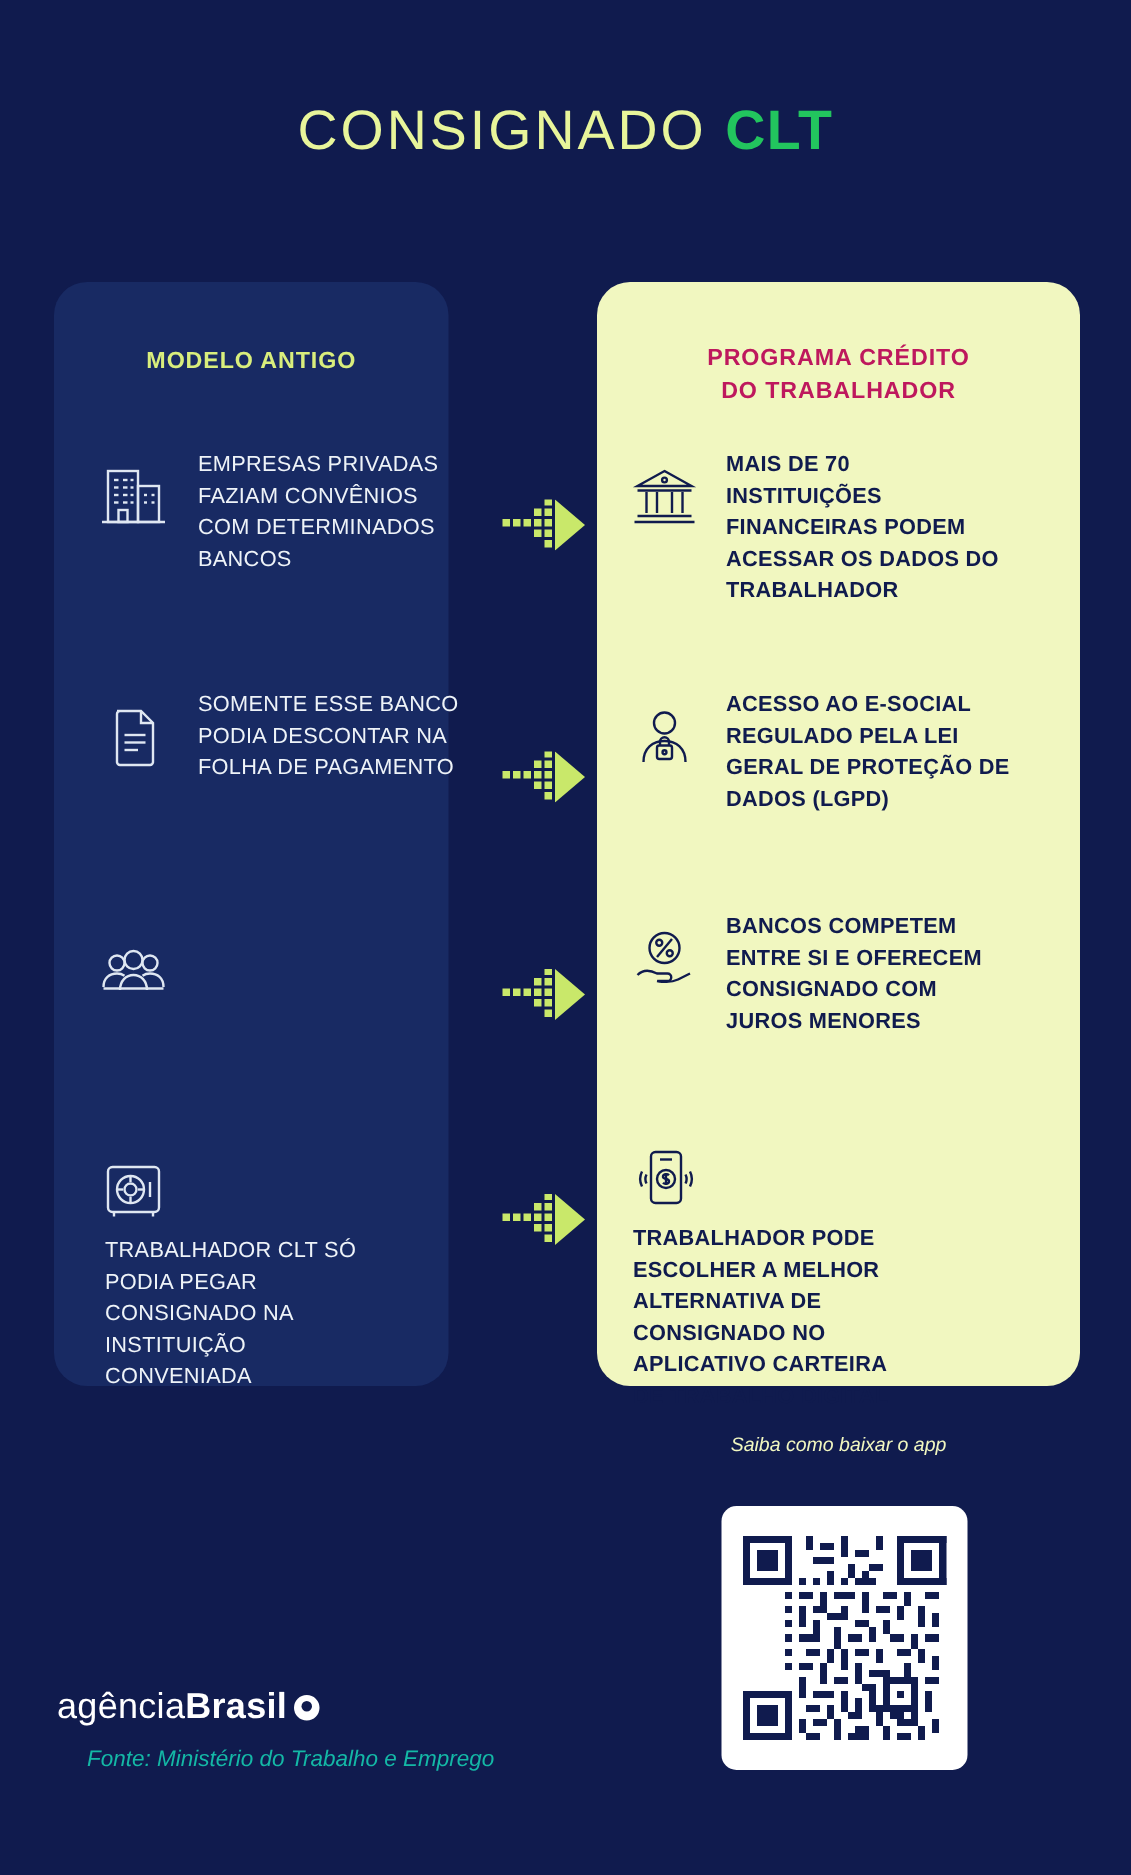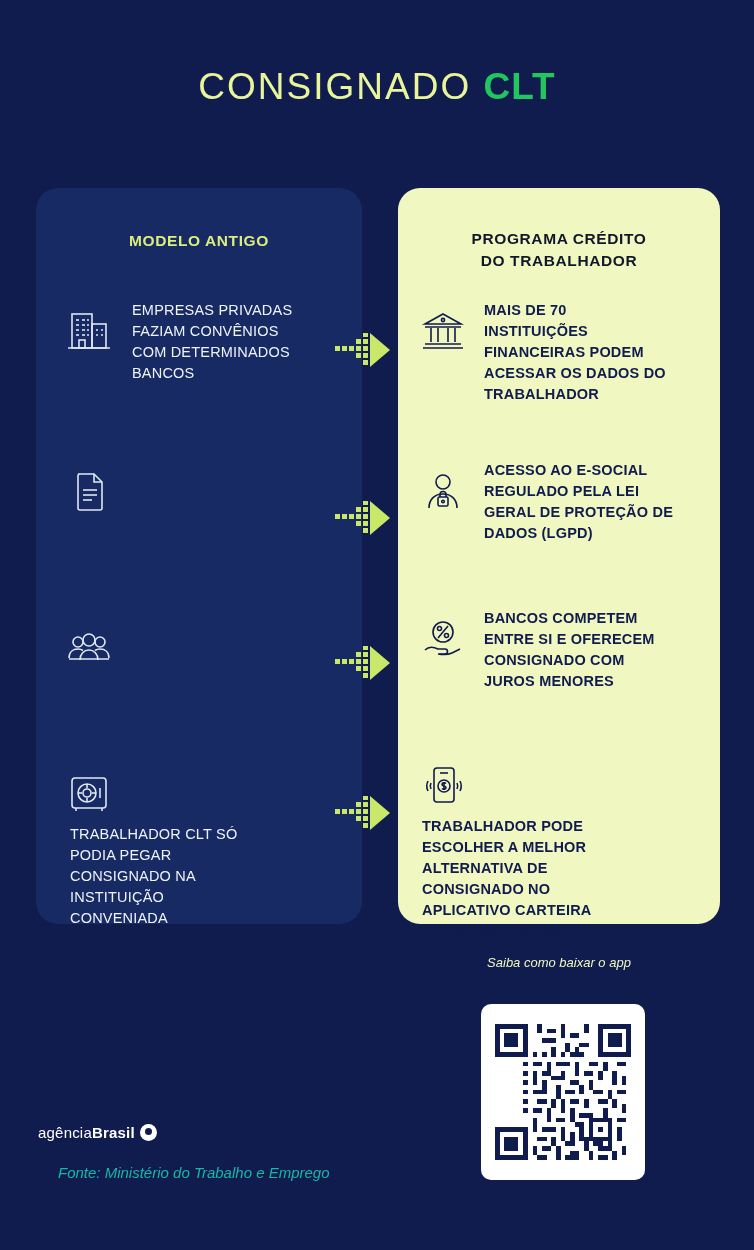--- a/index.html
+++ b/index.html
@@ -41,41 +41,41 @@
     width: 754px;
     height: 740px;
   }
   .col {
     position: absolute;
     border-radius: 22px;
   }
   .col-left {
     left: 36px;
     top: 0;
-    width: 326px;
+    width: 263px;
     height: 736px;
     background: #182a63;
   }
   .col-right {
     left: 398px;
     top: 0;
     width: 322px;
     height: 736px;
     background: #f1f7c0;
   }
   .col-head {
     text-align: center;
     font-weight: 700;
     font-size: 15.5px;
     letter-spacing: .6px;
     line-height: 22px;
     padding-top: 42px;
   }
   .col-left .col-head { color: #d9ee7c; }
-  .col-right .col-head { color: #0f172a; padding-top: 40px; }
+  .col-right .col-head { color: #be185d; padding-top: 40px; }
   .row {
     position: absolute;
     display: flex;
     align-items: flex-start;
   }
   .row .icon {
     flex: 0 0 auto;
     width: 62px;
     height: 62px;
     display: flex;
@@ -148,21 +148,21 @@
     align-items: center;
     justify-content: center;
   }
   .qr-box svg { display: block; }
 
   .brand {
     position: absolute;
     left: 38px;
     top: 1124px;
     color: #ffffff;
-    font-size: 15px;
+    font-size: 24px;
     letter-spacing: .2px;
     display: flex;
     align-items: center;
   }
   .brand .b1 { font-weight: 400; }
   .brand .b2 { font-weight: 700; }
   .brand .mark {
     margin-left: 5px;
     width: 17px;
     height: 17px;
@@ -236,20 +236,21 @@
       <div class="row lrow2">
         <div class="icon">
           <svg class="ic" width="58" height="58" viewBox="0 0 58 58" fill="none" stroke="#dfe7f2" stroke-width="1.6">
             <path d="M18 12 h16 l8 8 v26 a2 2 0 0 1 -2 2 H20 a2 2 0 0 1 -2 -2 V14 a2 2 0 0 1 2 -2 z"></path>
             <path d="M34 12 v8 h8"></path>
             <line x1="23" y1="28" x2="37" y2="28"></line>
             <line x1="23" y1="33" x2="37" y2="33"></line>
             <line x1="23" y1="38" x2="32" y2="38"></line>
           </svg>
         </div>
+        <div class="txt">SOMENTE ESSE BANCO PODIA DESCONTAR NA FOLHA DE PAGAMENTO</div>
       </div>
 
       <div class="row lrow3">
         <div class="icon">
           <svg class="ic" width="58" height="58" viewBox="0 0 58 58" fill="none" stroke="#dfe7f2" stroke-width="1.6">
             <circle cx="18" cy="24" r="5"></circle>
             <circle cx="29" cy="22" r="6"></circle>
             <circle cx="40" cy="24" r="5"></circle>
             <path d="M9 40 c0-6 4-9 9-9 c2 0 3.6 .5 5 1.5"></path>
             <path d="M20 42 c0-6 4-10 9-10 s9 4 9 10"></path>

